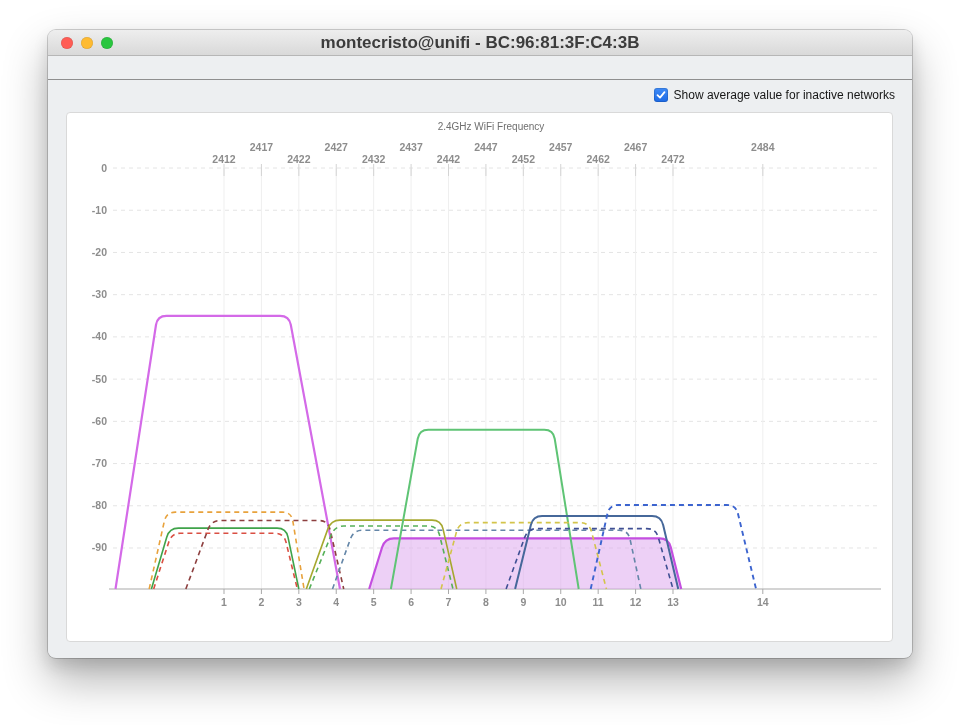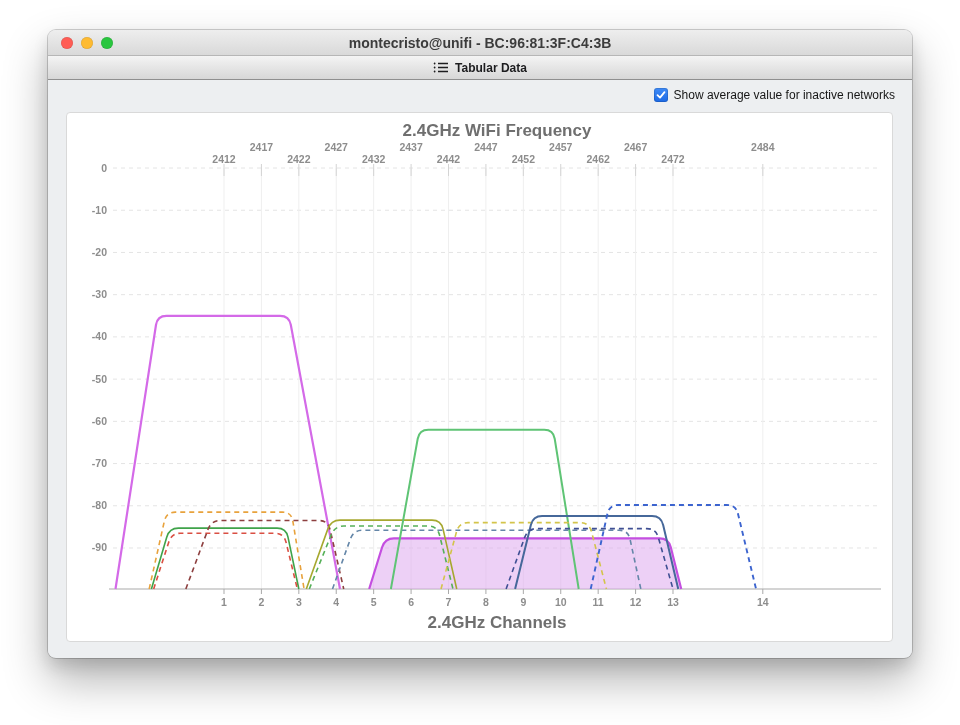--- a/index.html
+++ b/index.html
@@ -13,21 +13,21 @@
     overflow:hidden;
   }
 
   .titlebar {
     position:relative; height:26px;
     background:linear-gradient(#eeeeee,#d9d9d9);
     border-bottom:1px solid #b6b6b6;
   }
   .titlebar .title {
     position:absolute; left:0; right:0; top:0; height:26px; line-height:26px;
-    text-align:center; font-size:14px; font-weight:600; color:#3c3c3c;
+    text-align:center; font-size:17px; font-weight:600; color:#3c3c3c;
   }
   .traffic { position:absolute; left:13px; top:7px; display:flex; gap:8px; z-index:2; }
   .light { width:12px; height:12px; border-radius:50%; box-shadow:inset 0 0 1px rgba(0,0,0,0.35); }
   .light.red    { background:#ff5d55; }
   .light.yellow { background:#febb32; }
   .light.green  { background:#2ac63f; }
 
   .tabbar { display:flex; height:24px; border-bottom:1px solid #8f8f8f; }
   .tab {
     flex:1 1 25%; display:flex; align-items:center; justify-content:center; gap:6px;
@@ -52,22 +52,22 @@
     display:flex; align-items:center; justify-content:center;
   }
   .checkbox svg { width:10px; height:10px; }
   .checkbox-label { font-size:12px; color:#161616; }
 
   .panel {
     position:absolute; left:18px; top:32px; width:827px; height:530px;
     background:#ffffff; border:1px solid #d9d9d9; border-radius:4px;
   }
   .chart-title, .chart-xlabel {
-    position:absolute; left:46px; width:768px; text-align:center;
-    font-size:17px; font-weight:700; color:#6f6f6f;
+    position:absolute; left:40px; width:768px; text-align:center;
+    font-size:10px; font-weight:400; color:#6f6f6f;
   }
   .chart-title  { top:8px; }
   .chart-xlabel { top:500px; }
   #chart-svg { position:absolute; left:0; top:0; }
   #chart-svg text { font-family:"Liberation Sans", sans-serif; font-weight:600; }
 </style>
 </head>
 <body>
 
 <div class="window">
@@ -75,33 +75,20 @@
   <div class="titlebar">
     <div class="traffic">
       <span class="light red"></span>
       <span class="light yellow"></span>
       <span class="light green"></span>
     </div>
     <div class="title">montecristo@unifi - BC:96:81:3F:C4:3B</div>
   </div>
 
   <div class="tabbar">
-    <div class="tab">
-      <span class="ticon">
-        <svg viewBox="0 0 16 13" fill="none" stroke="currentColor" stroke-width="1.5">
-          <circle cx="1.6" cy="2.5" r="0.9" fill="currentColor" stroke="none"></circle>
-          <circle cx="1.6" cy="6.5" r="0.9" fill="currentColor" stroke="none"></circle>
-          <circle cx="1.6" cy="10.5" r="0.9" fill="currentColor" stroke="none"></circle>
-          <line x1="5" y1="2.5" x2="15" y2="2.5"></line>
-          <line x1="5" y1="6.5" x2="15" y2="6.5"></line>
-          <line x1="5" y1="10.5" x2="15" y2="10.5"></line>
-        </svg>
-      </span>
-      <span>Tabular Data</span>
-    </div>
   </div>
 
   <div class="content">
 
     <div class="checkbox-row">
       <span class="checkbox">
         <svg viewBox="0 0 10 10" fill="none" stroke="#ffffff" stroke-width="1.8" stroke-linecap="round" stroke-linejoin="round">
           <polyline points="1.5,5.2 4,7.6 8.5,2.2"></polyline>
         </svg>
       </span>
@@ -211,17 +198,16 @@
           <path d="M 118.83501700000068 476 L 140.932716443491 416.55537 Q 144.27833900000135 407.55537 153.27833900000135 407.55537 L 252.01828700000067 407.55537 Q 261.01828700000067 407.55537 263.0847009319628 416.55537 L 276.73328 476" fill="none" stroke="#8d3f3f" stroke-width="1.6" stroke-linejoin="round" stroke-dasharray="5 4"></path>
           <path d="M 239.31662999999998 476 L 260.7843057927705 416.133148 Q 264.01161900000136 407.133148 273.01161900000136 407.133148 L 365.01657 407.133148 Q 374.01657 407.133148 376.0703147682376 416.133148 L 389.7315629999993 476" fill="none" stroke="#a6a82f" stroke-width="1.6" stroke-linejoin="round"></path>
           <path d="M 242.30996200000067 476 L 264.11596858681196 422.044256 Q 267.7532840000014 413.044256 276.7532840000014 413.044256 L 361.274905 413.044256 Q 370.274905 413.044256 372.52148216696975 422.044256 L 385.9898979999993 476" fill="none" stroke="#55b058" stroke-width="1.6" stroke-linejoin="round" stroke-dasharray="5 4"></path>
           <path d="M 265.508285 476 L 283.2508376524484 426.266476 Q 286.4616090000013 417.266476 295.4616090000013 417.266476 L 552.0998199999999 417.266476 Q 561.0998199999999 417.266476 563.0492168895853 426.266476 L 573.8214809999986 476" fill="none" stroke="#6486a8" stroke-width="1.6" stroke-linejoin="round" stroke-dasharray="5 4"></path>
           <path d="M 323.8782590000013 476 L 350.70753897288415 325.77764 Q 352.3149129999993 316.77764 361.3149129999993 316.77764 L 477.26651999999996 316.77764 Q 486.26651999999996 316.77764 487.70469676110315 325.77764 L 511.70984200000066 476" fill="none" stroke="#5fc475" stroke-width="2" stroke-linejoin="round"></path>
           <path d="M 374.01657 476 L 389.5397860230887 418.66648 Q 391.9765620000006 409.66648 400.9765620000006 409.66648 L 513.1865040000014 409.66648 Q 522.1865040000014 409.66648 524.5217476445416 418.66648 L 539.3981629999993 476" fill="none" stroke="#d3c44a" stroke-width="1.6" stroke-linejoin="round" stroke-dasharray="5 4"></path>
           <path d="M 448.1015370000007 476 L 463.8499818620105 411.910928 Q 466.06152900000137 402.910928 475.06152900000137 402.910928 L 585.0264720000007 402.910928 Q 594.0264720000007 402.910928 596.1458713405749 411.910928 L 611.2381309999986 476" fill="none" stroke="#46689a" stroke-width="2" stroke-linejoin="round"></path>
           <path d="M 439.1215409999986 476 L 457.59070683430394 424.57758800000005 Q 460.8231979999993 415.57758800000005 469.8231979999993 415.57758800000005 L 579.7881409999986 415.57758800000005 Q 588.7881409999986 415.57758800000005 591.351840890033 424.57758800000005 L 605.9998 476" fill="none" stroke="#3f4f93" stroke-width="1.6" stroke-linejoin="round" stroke-dasharray="5 4"></path>
           <path d="M 523.68317 476 L 540.3886254144592 400.933156 Q 542.391495 391.933156 551.391495 391.933156 L 659.8597720000007 391.933156 Q 668.8597720000007 391.933156 671.0228711523846 400.933156 L 689.0647629999993 476" fill="none" stroke="#3c64cf" stroke-width="1.9" stroke-linejoin="round" stroke-dasharray="5 4"></path>
         </svg>
-      <div class="chart-xlabel">2.4GHz Channels</div>
     </div>
 
   </div>
 </div>
 
 </body></html>

